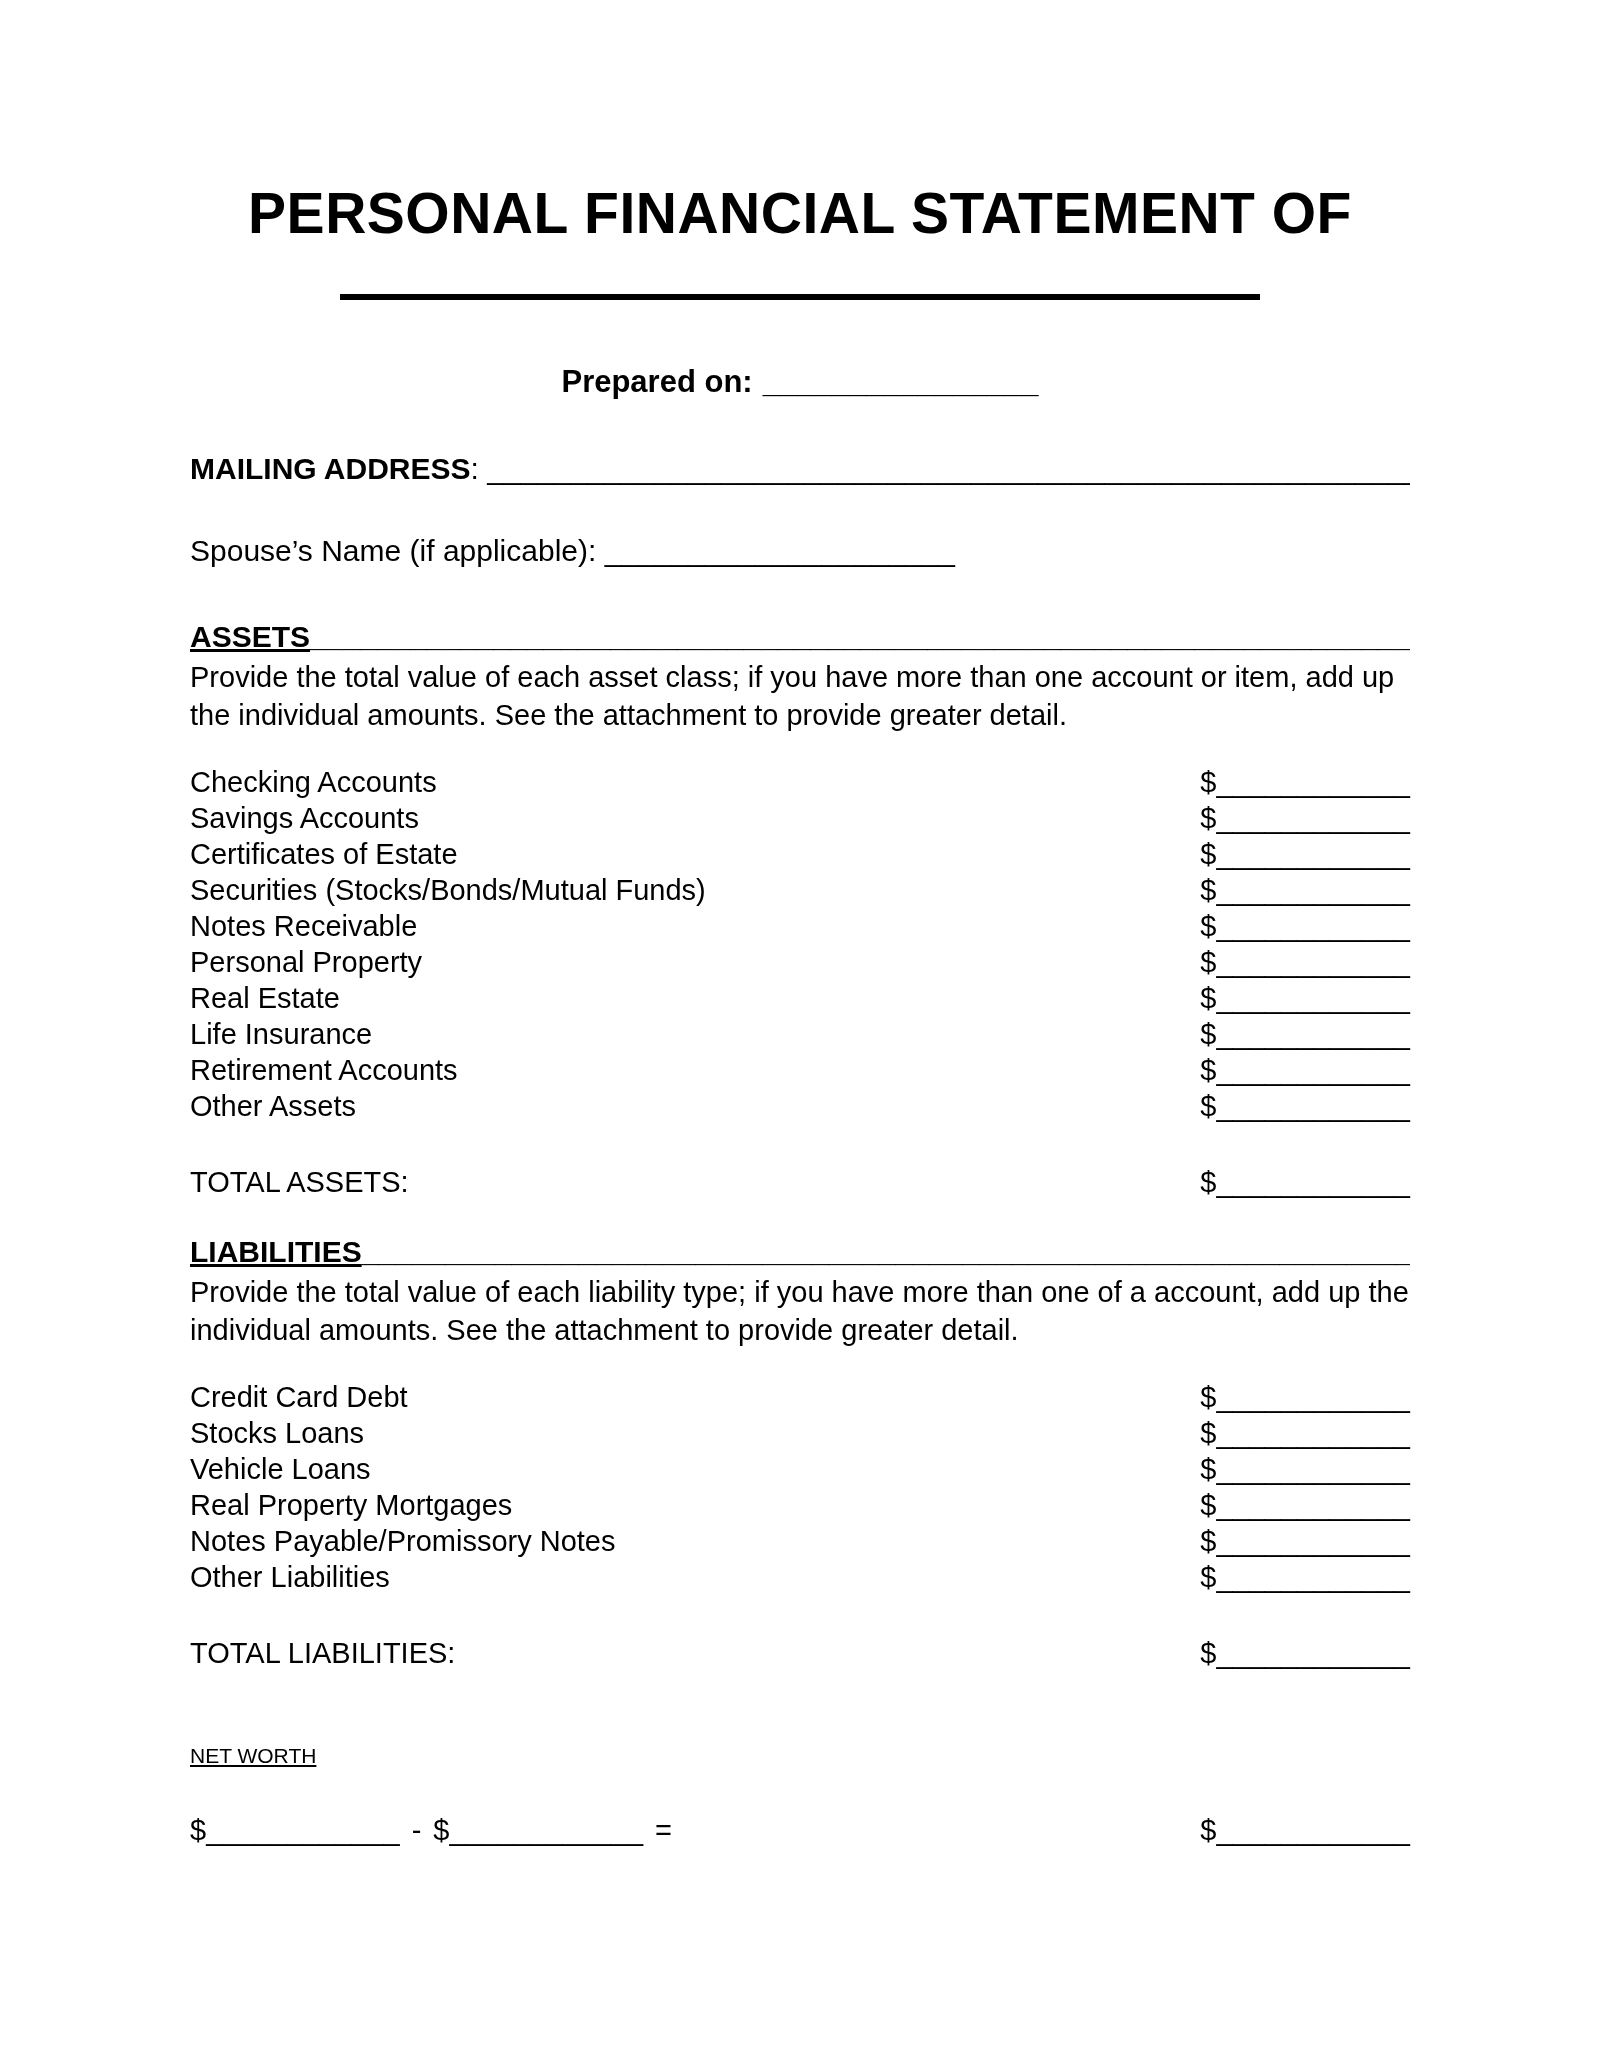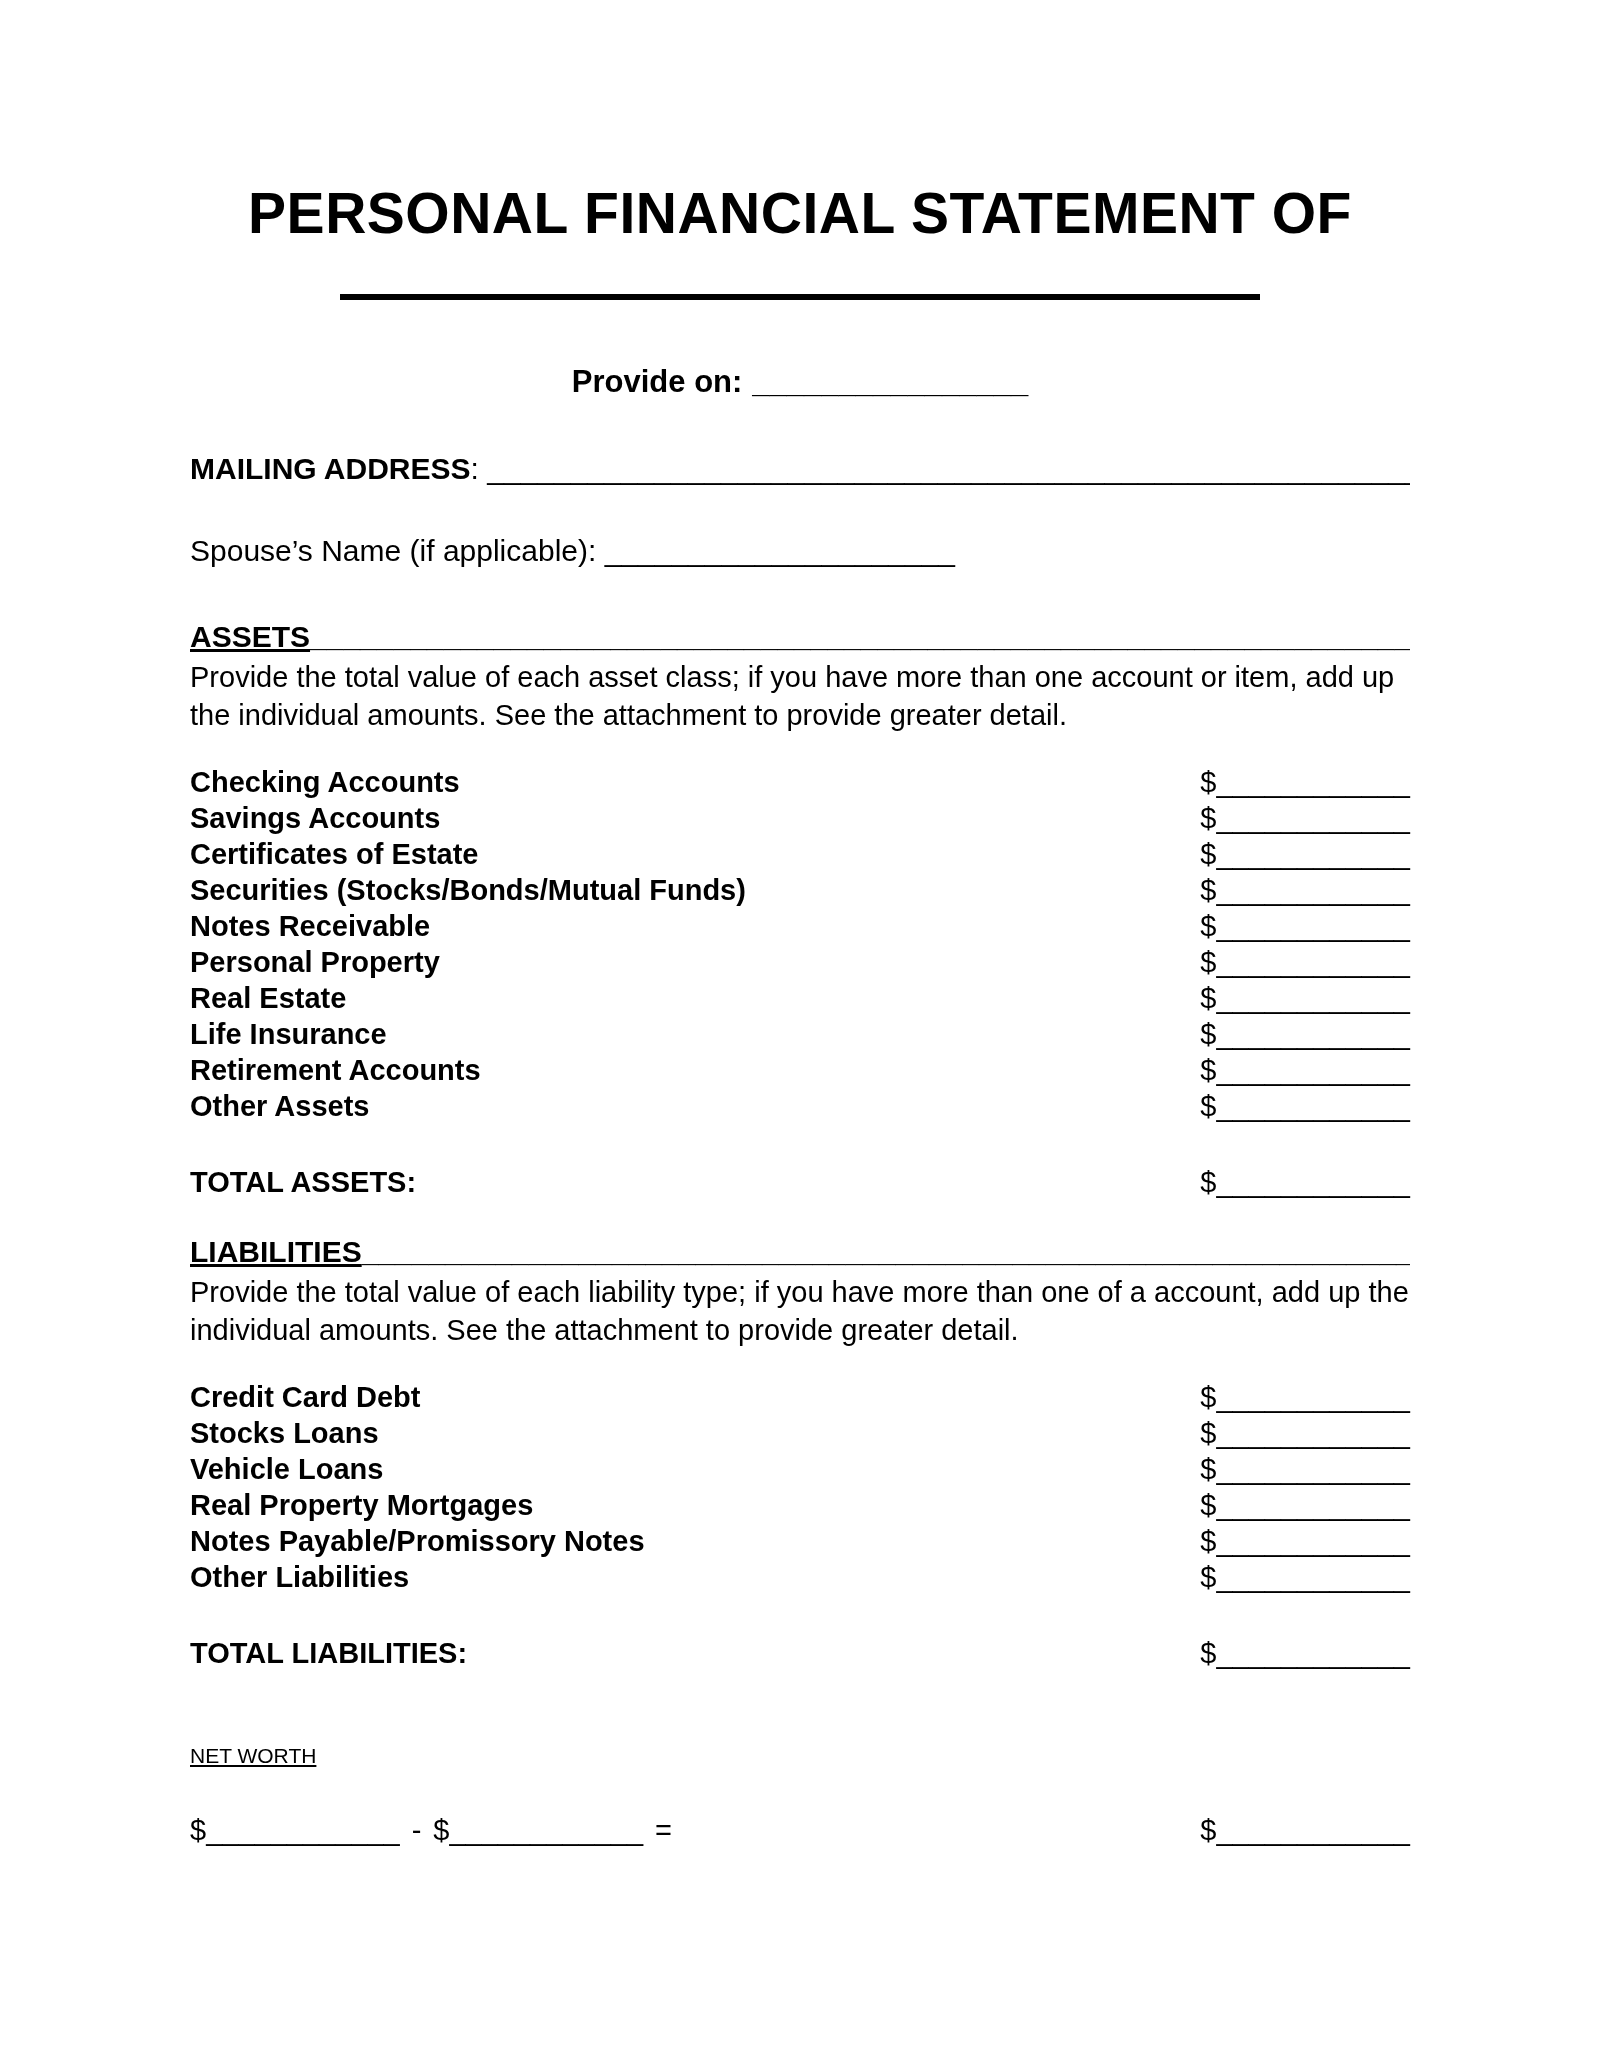--- a/index.html
+++ b/index.html
@@ -65,21 +65,21 @@
     font-weight: normal;
   }
   .rows { margin-top: 30px; }
   .value-row {
     display: flex;
     justify-content: space-between;
     align-items: baseline;
     font-size: 29px;
     line-height: 36px;
   }
-  .row-label { font-weight: bold; }
+  .row-label { font-weight: normal; }
   .amount { font-weight: normal; }
   .total-row { margin-top: 40px; line-height: 37px; }
   .total-row.liab { margin-top: 40px; }
   .sec-liabilities { margin-top: 34px; }
   .nw-heading {
     margin-top: 72px;
     font-size: 21px;
     font-weight: normal;
     text-decoration: underline;
   }
@@ -92,21 +92,21 @@
 </style>
 </head>
 <body>
 
 <div class="page">
 
   <h1 class="doc-title">PERSONAL FINANCIAL STATEMENT OF</h1>
   <div class="title-rule"></div>
 
   <div class="prepared">
-    <span>Provide on:</span><span class="blank">________________</span>
+    <span>Prepared on:</span><span class="blank">________________</span>
   </div>
 
   <div class="field-line">
     <span class="bold">MAILING ADDRESS</span><span>:</span>
     <span>____________________________________________________________</span>
   </div>
 
   <div class="field-line spouse">
     <span>Spouse’s Name (if applicable):</span>
     <span>_____________________</span>

